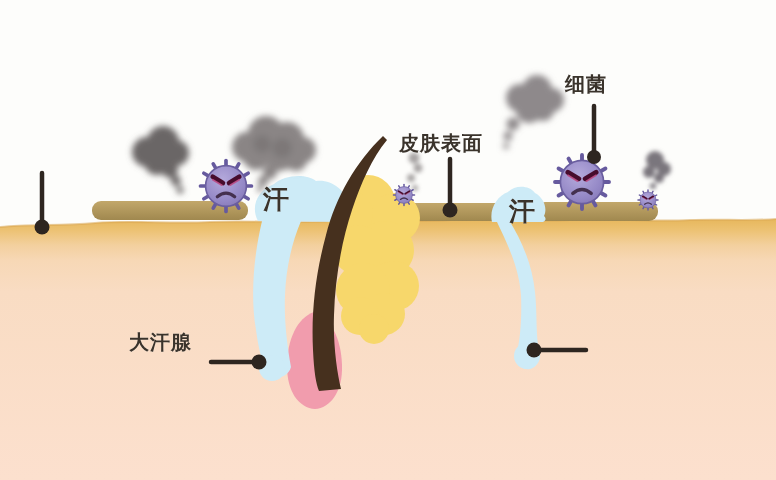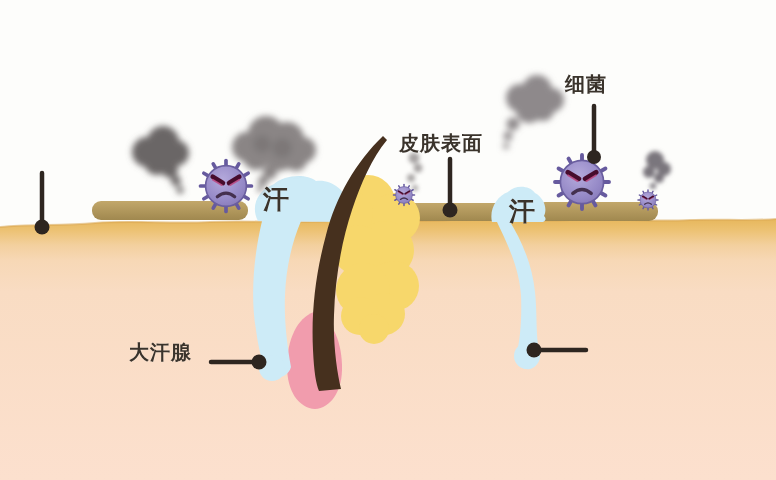--- a/index.html
+++ b/index.html
@@ -201,15 +201,15 @@
 
 
   <div class="lbl fs24" style="left:399px;top:133px">皮肤表面</div>
 
   <div class="lbl fs24" style="left:565px;top:74px">细菌</div>
 
   <div class="lbl fs26" style="left:263px;top:186px">汗</div>
 
   <div class="lbl fs26" style="left:509px;top:198px">汗</div>
 
-  <div class="lbl fs24" style="left:129px;top:342px">大汗腺</div>
+  <div class="lbl fs24" style="left:129px;top:332px">大汗腺</div>
 
 </div>
 
 </body></html>

